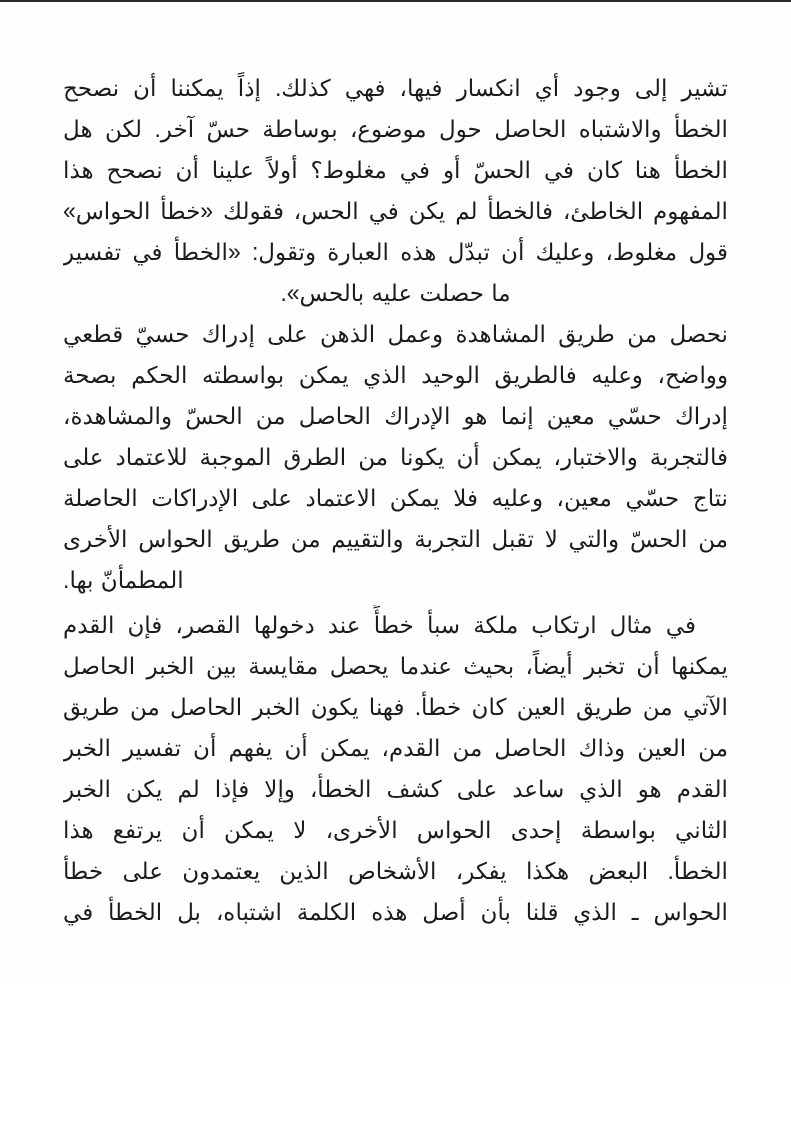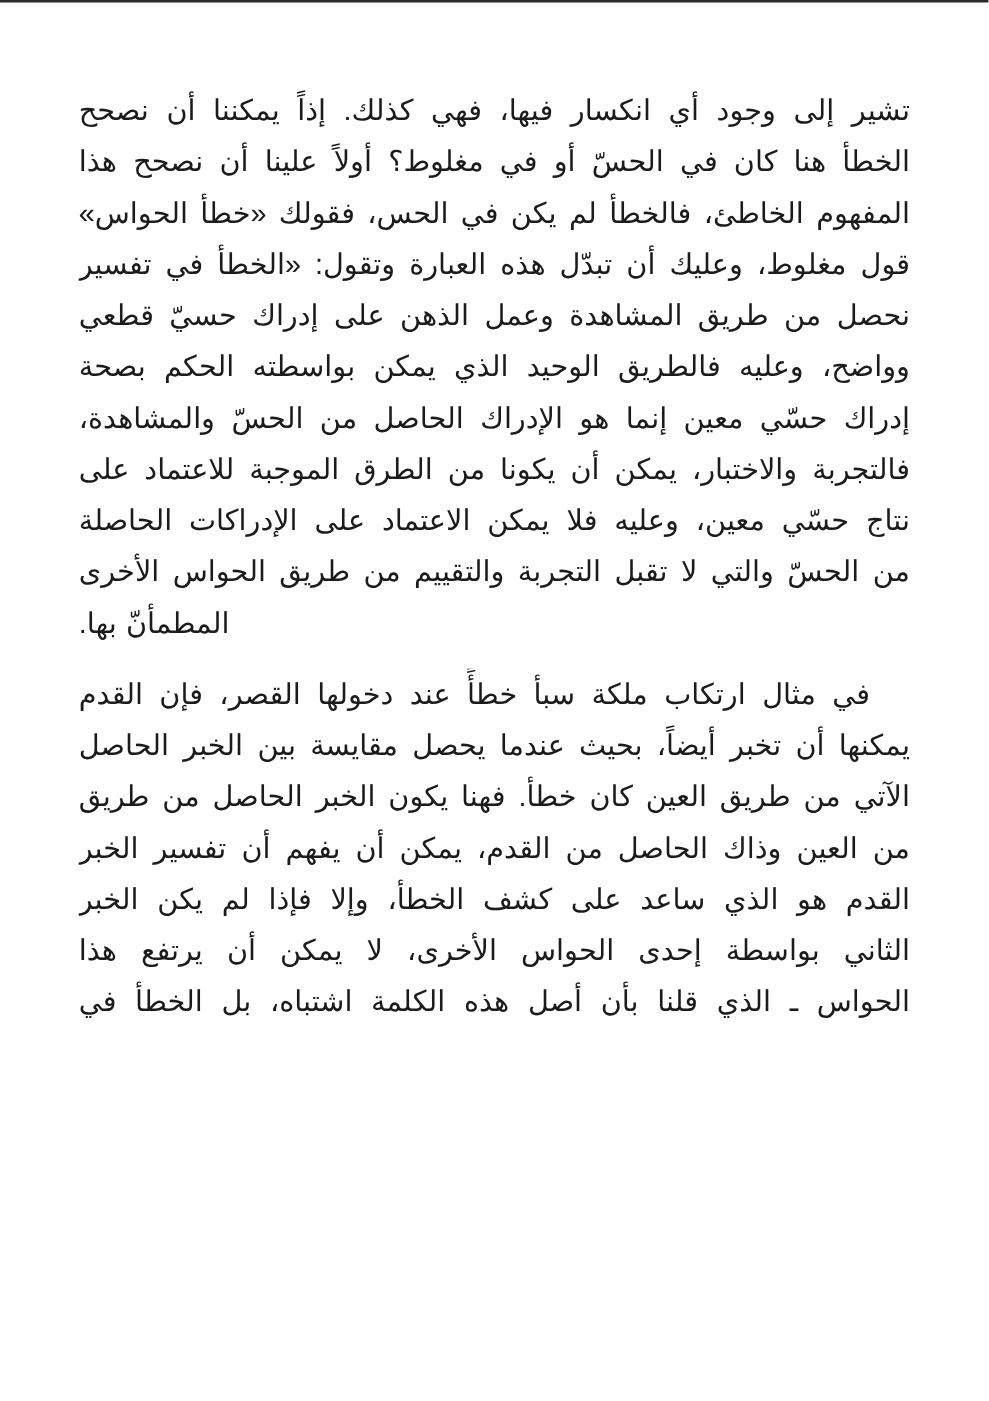--- a/index.html
+++ b/index.html
@@ -25,21 +25,21 @@
   }
   .text-block {
     position: absolute;
     top: 68px;
     right: 63px;
     width: 665px;
     direction: rtl;
     font-size: 23px;
   }
   .para { margin: 0; }
-  .para.gap-before { margin-top: 16px; }
+  .para.gap-before { margin-top: 4px; }
   .line {
     height: 41px;
     line-height: 41px;
     white-space: nowrap;
     overflow: hidden;
     text-align: justify;
     text-align-last: justify;
     word-spacing: 1px;
   }
   .line.indent { padding-right: 32px; }
@@ -58,37 +58,40 @@
   }
 </style>
 </head>
 <body>
 
 <div class="page">
   <div class="scan-edge"></div>
   <div class="text-block">
       <div class="para">
         <div class="line">تشير إلى وجود أي انكسار فيها، فهي كذلك. إذاً يمكننا أن نصحح</div>
+        <div class="line">الخطأ والاشتباه الحاصل حول موضوع، بوساطة حسّ آخر. لكن هل</div>
         <div class="line">الخطأ هنا كان في الحسّ أو في مغلوط؟ أولاً علينا أن نصحح هذا</div>
         <div class="line">المفهوم الخاطئ، فالخطأ لم يكن في الحس، فقولك «خطأ الحواس»</div>
         <div class="line">قول مغلوط، وعليك أن تبدّل هذه العبارة وتقول: «الخطأ في تفسير</div>
+        <div class="line align-center">ما حصلت عليه بالحس».</div>
       </div>
       <div class="para">
         <div class="line">نحصل من طريق المشاهدة وعمل الذهن على إدراك حسيّ قطعي</div>
         <div class="line">وواضح، وعليه فالطريق الوحيد الذي يمكن بواسطته الحكم بصحة</div>
         <div class="line">إدراك حسّي معين إنما هو الإدراك الحاصل من الحسّ والمشاهدة،</div>
         <div class="line">فالتجربة والاختبار، يمكن أن يكونا من الطرق الموجبة للاعتماد على</div>
         <div class="line">نتاج حسّي معين، وعليه فلا يمكن الاعتماد على الإدراكات الحاصلة</div>
         <div class="line">من الحسّ والتي لا تقبل التجربة والتقييم من طريق الحواس الأخرى</div>
         <div class="line align-left">المطمأنّ بها.</div>
       </div>
       <div class="para gap-before">
         <div class="line indent">في مثال ارتكاب ملكة سبأ خطأً عند دخولها القصر، فإن القدم</div>
         <div class="line">يمكنها أن تخبر أيضاً، بحيث عندما يحصل مقايسة بين الخبر الحاصل</div>
         <div class="line">الآتي من طريق العين كان خطأ. فهنا يكون الخبر الحاصل من طريق</div>
         <div class="line">من العين وذاك الحاصل من القدم، يمكن أن يفهم أن تفسير الخبر</div>
         <div class="line">القدم هو الذي ساعد على كشف الخطأ، وإلا فإذا لم يكن الخبر</div>
         <div class="line">الثاني بواسطة إحدى الحواس الأخرى، لا يمكن أن يرتفع هذا</div>
+        <div class="line">الخطأ. البعض هكذا يفكر، الأشخاص الذين يعتمدون على خطأ</div>
         <div class="line">الحواس ـ الذي قلنا بأن أصل هذه الكلمة اشتباه، بل الخطأ في</div>
       </div>
     </div>
   <div class="page-number">٩٣</div>
 </div>
 
 </body></html>

